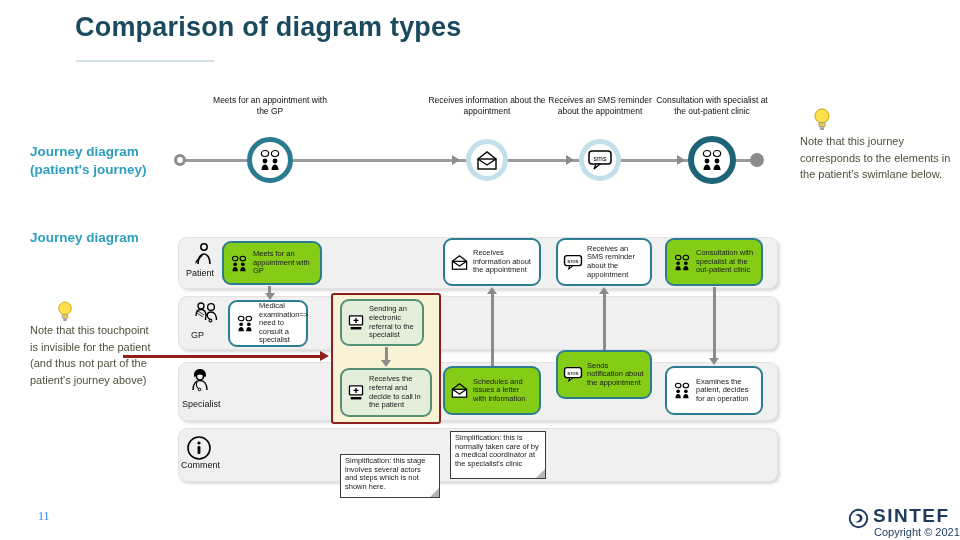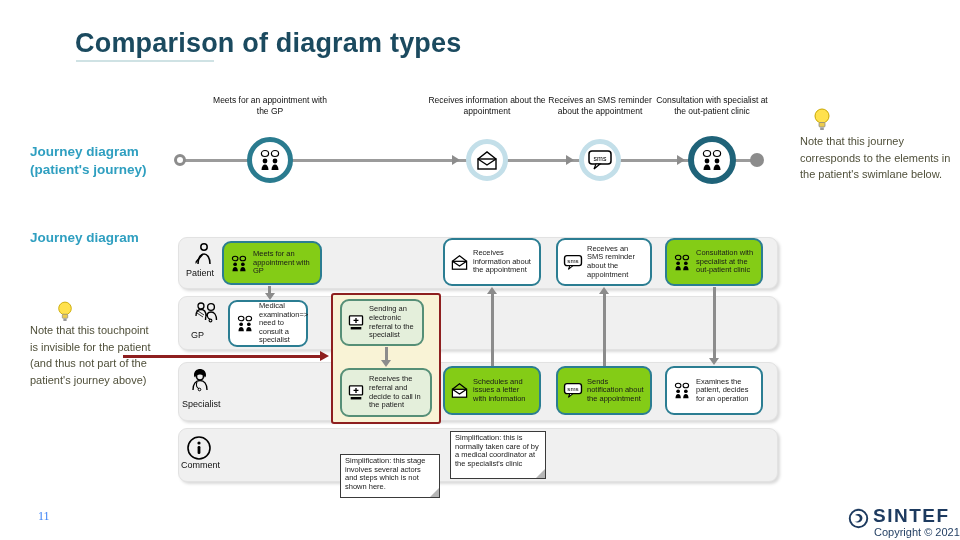--- a/index.html
+++ b/index.html
@@ -1,21 +1,21 @@
 <!DOCTYPE html>
 <html><head>
 <meta charset="utf-8">
 <style>
   html,body{margin:0;padding:0;background:#fff;}
   body{width:960px;height:540px;position:relative;overflow:hidden;
        font-family:"Liberation Sans",sans-serif;color:#1a1a1a;}
   .abs{position:absolute;}
 
   
-  .slide-title{left:75px;top:28px;font-size:27px;font-weight:bold;color:#1b4a5f;letter-spacing:.2px;}
+  .slide-title{left:75px;top:12px;font-size:27px;font-weight:bold;color:#1b4a5f;letter-spacing:.2px;}
   .title-rule{left:76px;top:60px;width:138px;height:2px;background:#cfe2e4;}
 
   
   .section-label{font-size:13.5px;font-weight:bold;color:#2f9fc0;line-height:1.3;}
 
   
   .jstep-label{width:122px;text-align:center;font-size:8.5px;line-height:1.35;color:#111;}
   .jline{height:3px;background:#9b9b9b;top:159px;}
   .jcircle{border-radius:50%;background:#fff;display:flex;align-items:center;justify-content:center;box-sizing:border-box;z-index:3;}
   .jc-teal{border:5px solid #2a7b8f;}
@@ -291,21 +291,21 @@
   <span>
     <svg width="19" height="15" viewBox="0 0 24 19">
       <path d="M3 8 L12 1 L21 8" fill="none" stroke="#000" stroke-width="1.6"></path>
       <rect x="3" y="8" width="18" height="10" fill="#fff" stroke="#000" stroke-width="1.6"></rect>
       <path d="M3 8 L12 14 L21 8" fill="none" stroke="#000" stroke-width="1.6"></path>
     </svg>
   </span>
   <span class="txt">Schedules and issues a letter with information</span>
 </div>
 
-<div class="abs sbox blue" style="left:556px;top:366px;width:96px;height:49px;">
+<div class="abs sbox blue" style="left:556px;top:350px;width:96px;height:49px;">
   <span>
     <svg width="20" height="17" viewBox="0 0 26 22">
       <rect x="2" y="2" width="22" height="13" rx="3" fill="#fff" stroke="#000" stroke-width="1.8"></rect>
       <text x="13" y="11.5" font-size="8" font-family="Liberation Sans, sans-serif" text-anchor="middle">sms</text>
       <path d="M9 15 L7 20 L13 15 Z" fill="#fff" stroke="#000" stroke-width="1.4"></path>
     </svg>
   </span>
   <span class="txt">Sends notification about the appointment</span>
 </div>
 

